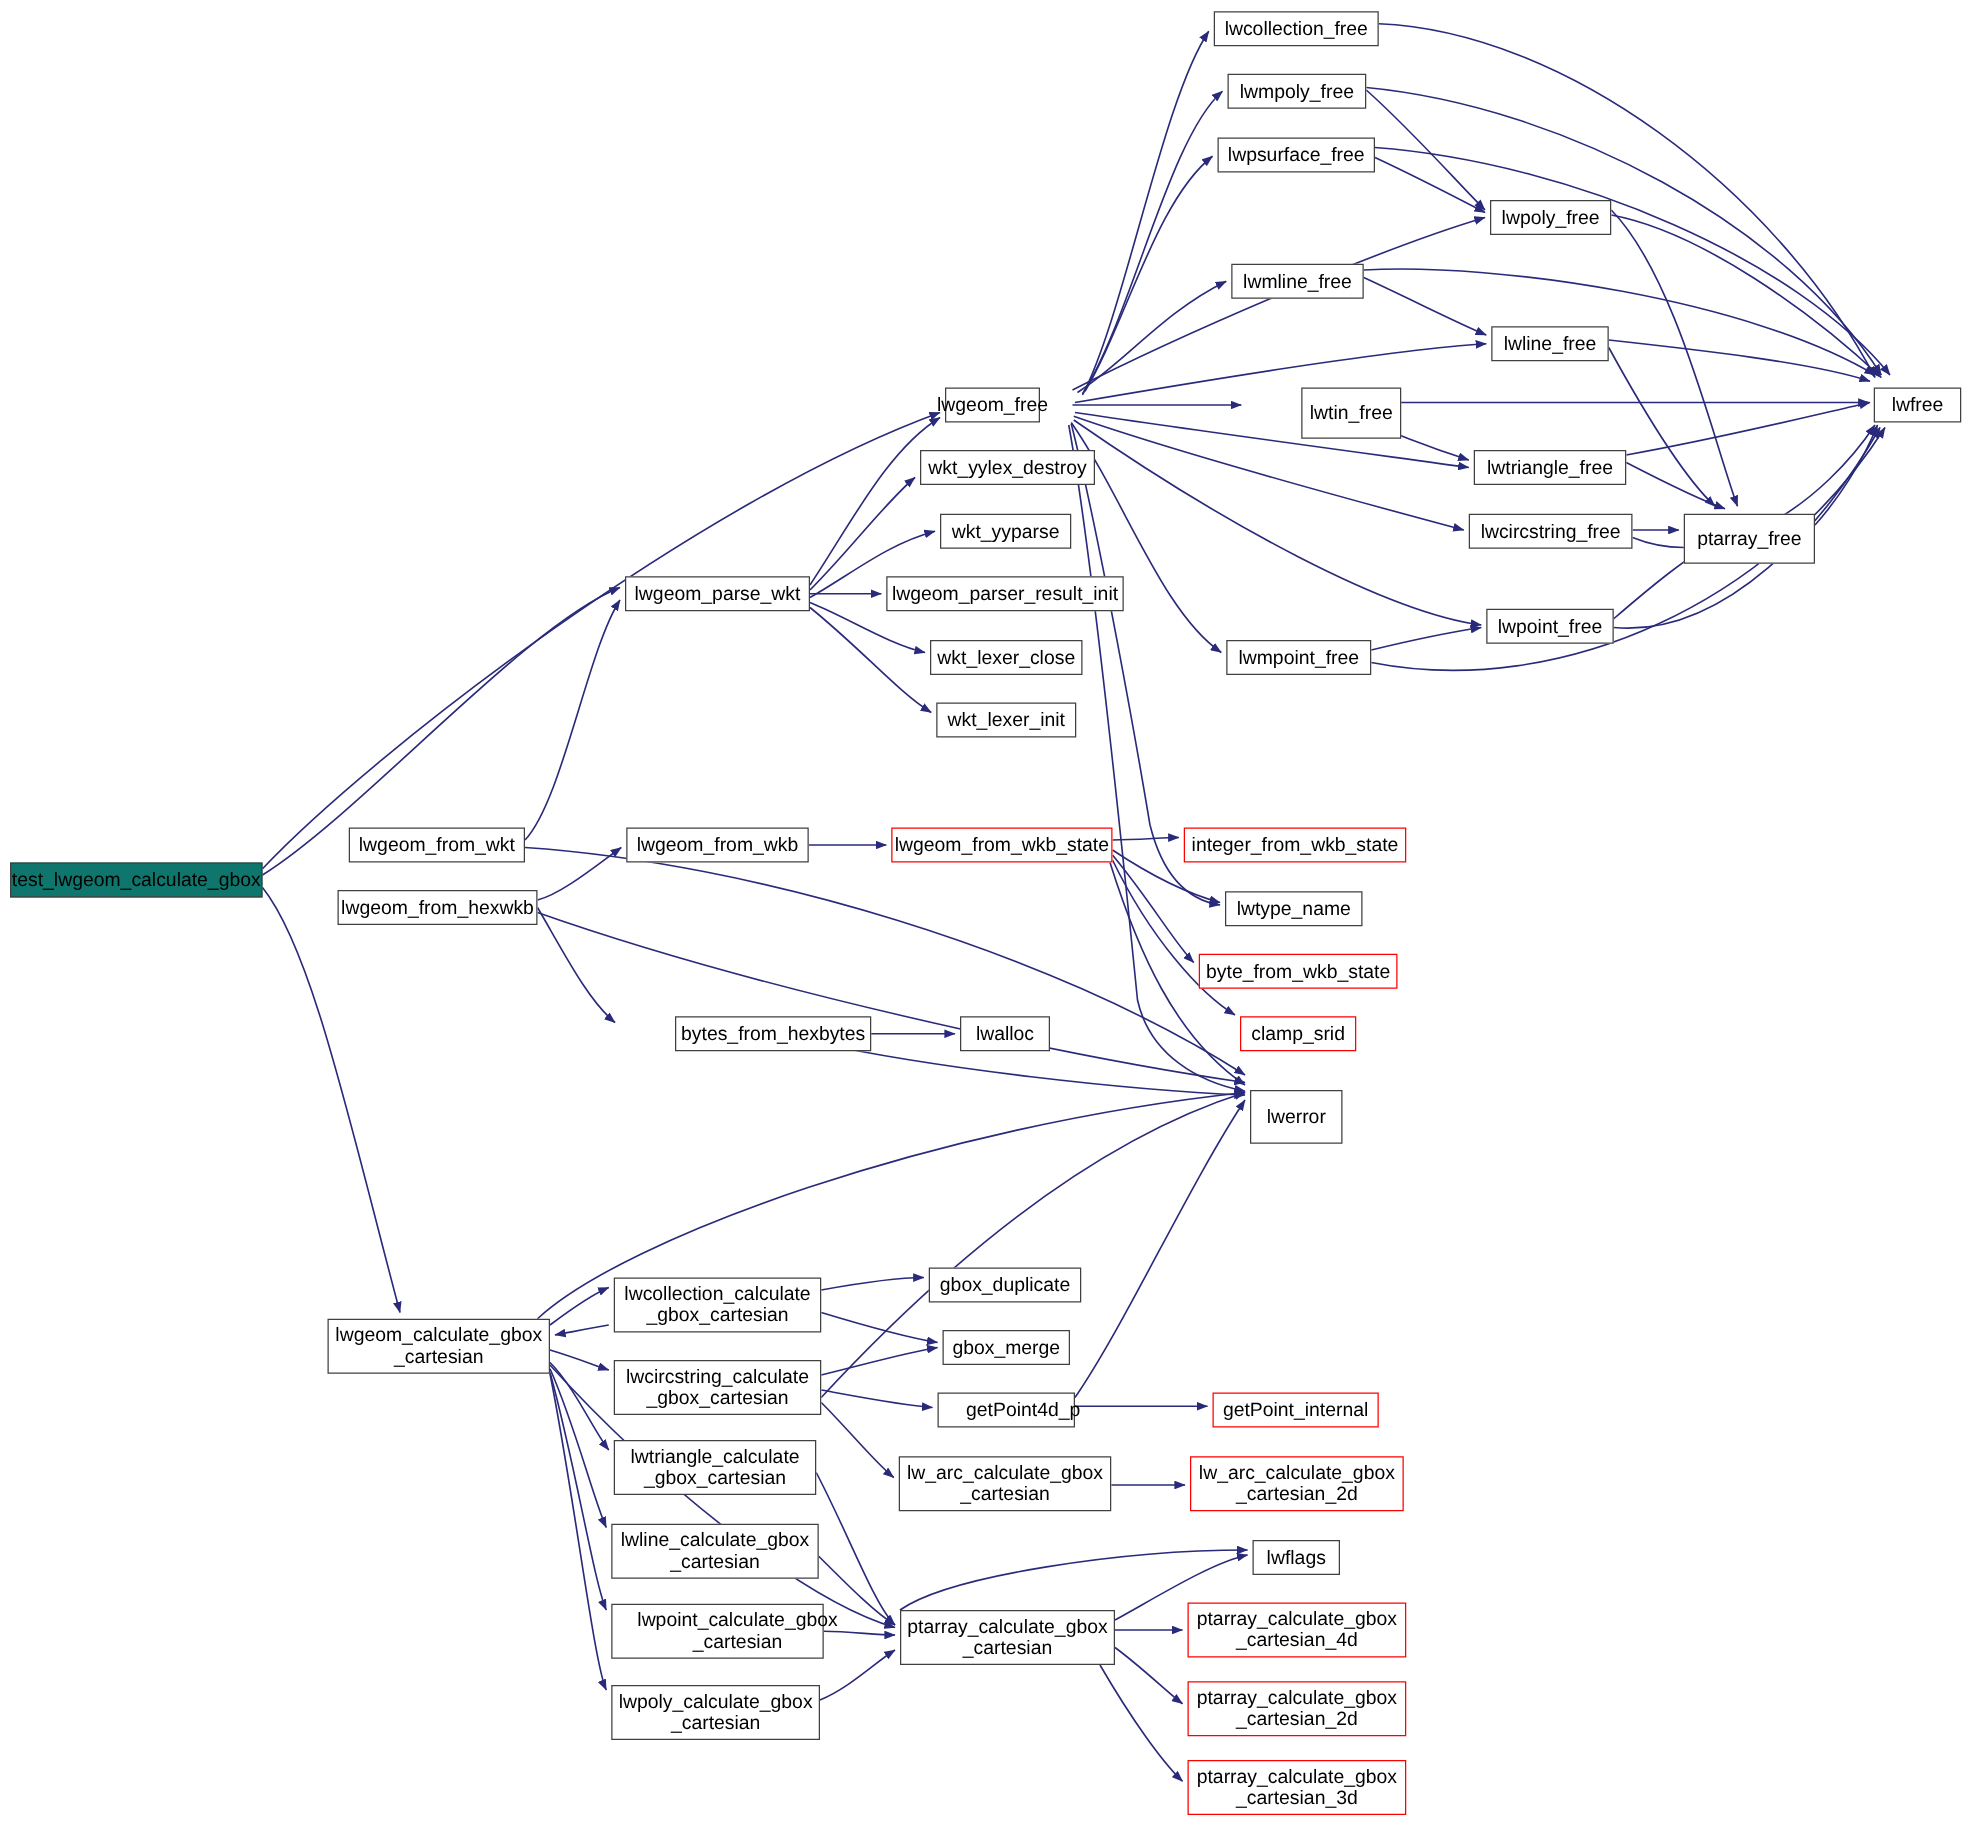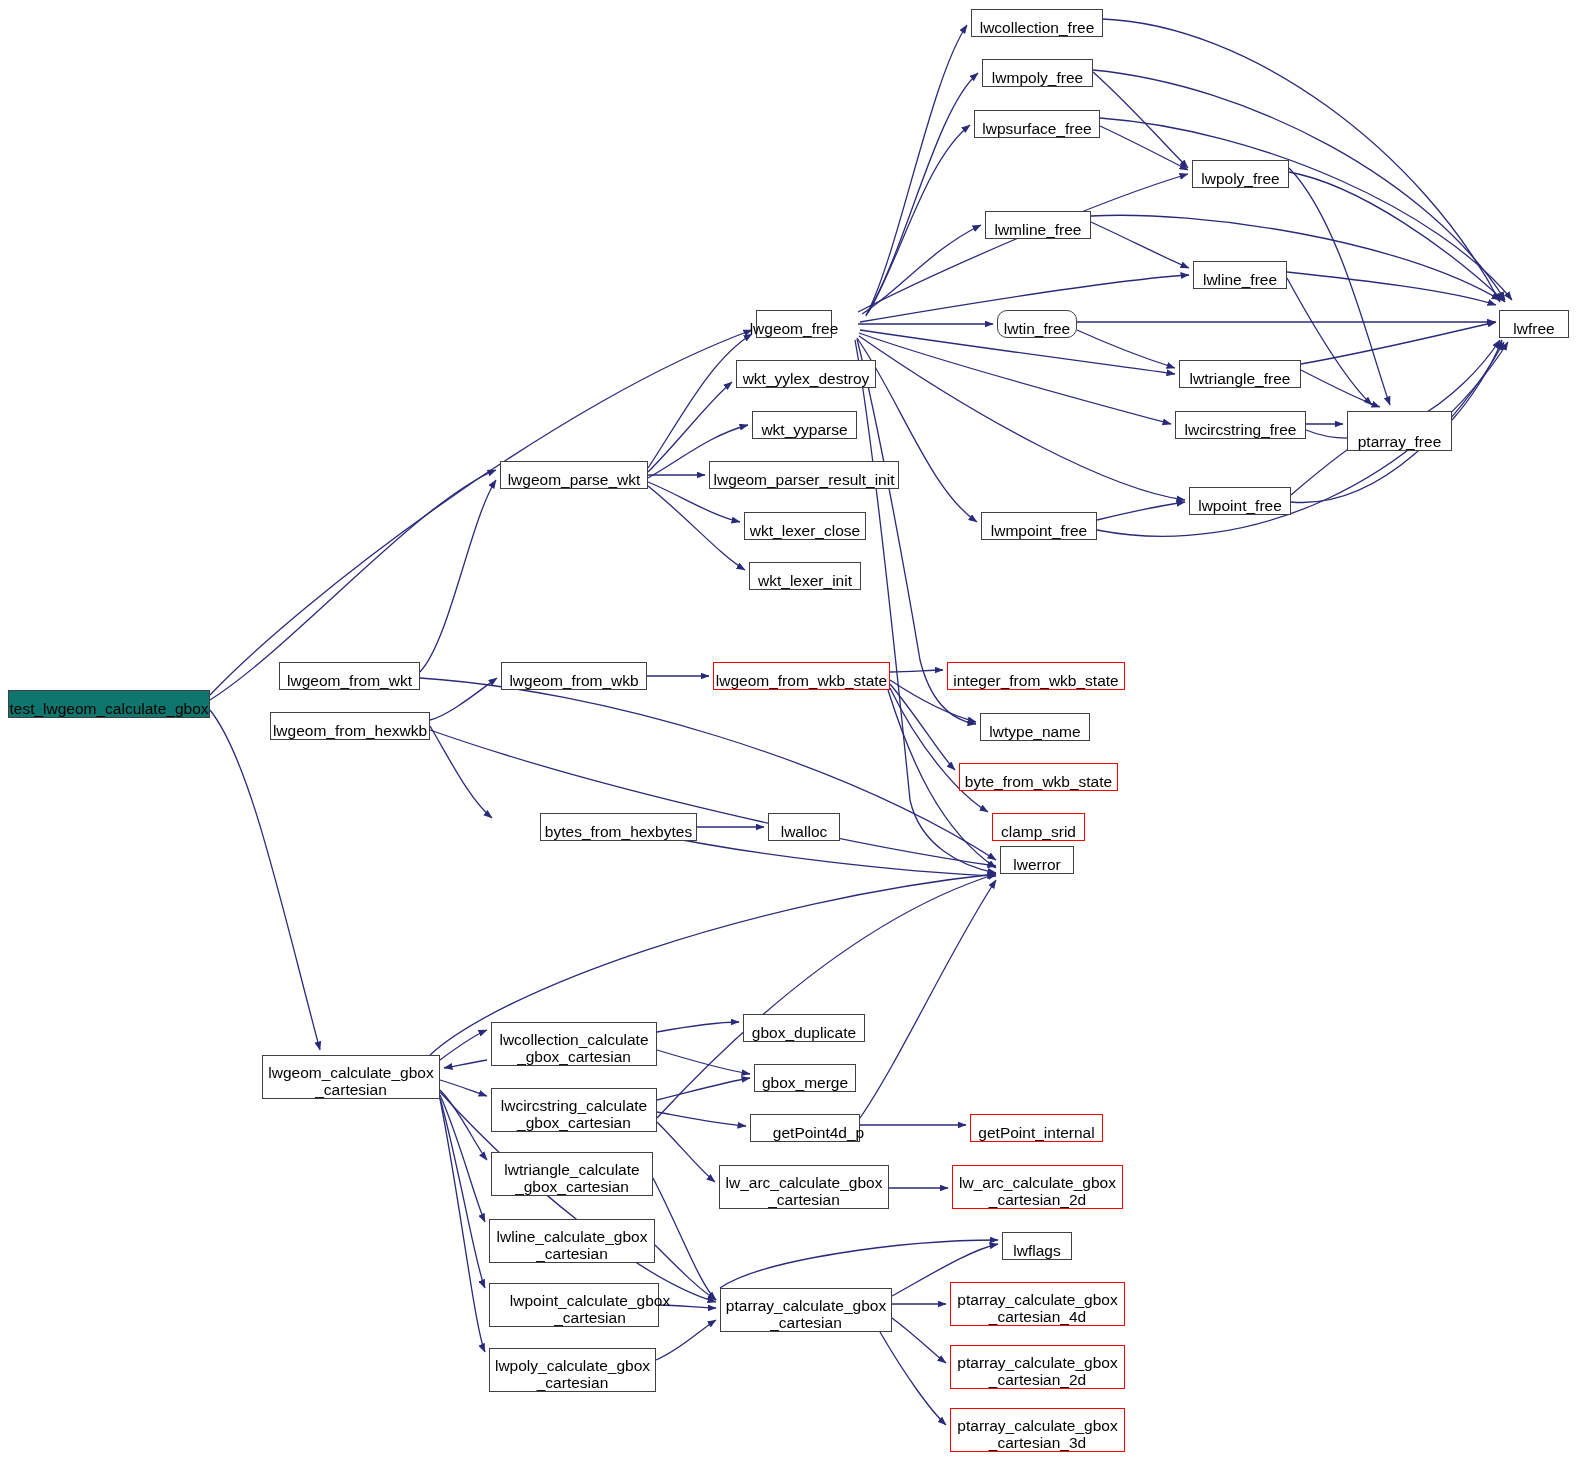--- a/index.html
+++ b/index.html
@@ -1,20 +1,20 @@
 <!DOCTYPE html>
 <html><head>
 <meta charset="utf-8">
 <style>
   html,body{margin:0;padding:0;background:#ffffff;}
   body{font-family:"Liberation Sans","DejaVu Sans",sans-serif;}
   #canvas{position:relative;width:1581px;height:1471px;overflow:hidden;background:#fff;}
   svg.edges{position:absolute;left:0;top:0;width:1581px;height:1471px;}
   .node{position:absolute;box-sizing:border-box;background:#ffffff;border:1px solid #404040;
-        display:flex;align-items:flex-end;justify-content:center;text-align:center;
+        display:flex;align-items:center;justify-content:center;text-align:center;
         font-size:15.5px;line-height:17px;color:#000;letter-spacing:0px;white-space:pre-line;}
   .node.red{border-color:#ff0000;}
   .node.root{background:#0f766e;border-color:#404040;}
   .node span{display:block;padding:0 5px;}
 </style>
 </head>
 <body>
 
 <div id="canvas">
   <svg class="edges" viewBox="0 0 1581 1471" xmlns="http://www.w3.org/2000/svg">
@@ -121,35 +121,35 @@
       <div class="node" style="left: 709px; top: 461px; width: 190px; height: 28px;"><span>lwgeom_parser_result_init</span></div>
       <div class="node" style="left: 744px; top: 512px; width: 122px; height: 28px;"><span>wkt_lexer_close</span></div>
       <div class="node" style="left: 749px; top: 562px; width: 112px; height: 28px;"><span>wkt_lexer_init</span></div>
       <div class="node" style="left: 971px; top: 9px; width: 132px; height: 28px;"><span>lwcollection_free</span></div>
       <div class="node" style="left: 982px; top: 59px; width: 111px; height: 28px;"><span>lwmpoly_free</span></div>
       <div class="node" style="left: 974px; top: 110px; width: 126px; height: 28px;"><span>lwpsurface_free</span></div>
       <div class="node" style="left: 1192px; top: 160px; width: 97px; height: 28px;"><span>lwpoly_free</span></div>
       <div class="node" style="left: 985px; top: 211px; width: 106px; height: 28px;"><span>lwmline_free</span></div>
       <div class="node" style="left: 1193px; top: 261px; width: 94px; height: 28px;"><span>lwline_free</span></div>
       <div class="node" style="left: 1499px; top: 310px; width: 70px; height: 28px;"><span>lwfree</span></div>
-      <div class="node" style="left: 997px; top: 310px; width: 80px; height: 28px; border-radius: 10px;"><span>lwtin_free</span></div>
+      <div class="node" style="left: 1041px; top: 310px; width: 80px; height: 41px;"><span>lwtin_free</span></div>
       <div class="node" style="left: 1179px; top: 360px; width: 122px; height: 28px;"><span>lwtriangle_free</span></div>
       <div class="node" style="left: 1175px; top: 411px; width: 131px; height: 28px;"><span>lwcircstring_free</span></div>
       <div class="node" style="left: 1347px; top: 411px; width: 105px; height: 40px;"><span>ptarray_free</span></div>
       <div class="node" style="left: 1189px; top: 487px; width: 102px; height: 28px;"><span>lwpoint_free</span></div>
       <div class="node" style="left: 981px; top: 512px; width: 116px; height: 28px;"><span>lwmpoint_free</span></div>
       <div class="node" style="left: 501px; top: 662px; width: 146px; height: 28px;"><span>lwgeom_from_wkb</span></div>
       <div class="node red" style="left: 713px; top: 662px; width: 177px; height: 28px;"><span>lwgeom_from_wkb_state</span></div>
       <div class="node red" style="left: 947px; top: 662px; width: 178px; height: 28px;"><span>integer_from_wkb_state</span></div>
       <div class="node" style="left: 980px; top: 713px; width: 110px; height: 28px;"><span>lwtype_name</span></div>
       <div class="node red" style="left: 959px; top: 763px; width: 159px; height: 28px;"><span>byte_from_wkb_state</span></div>
       <div class="node red" style="left: 992px; top: 813px; width: 93px; height: 28px;"><span>clamp_srid</span></div>
       <div class="node" style="left: 496px; top: 813px; width: 157px; height: 28px; margin-left: 44px;"><span>bytes_from_hexbytes</span></div>
       <div class="node" style="left: 768px; top: 813px; width: 72px; height: 28px;"><span>lwalloc</span></div>
-      <div class="node" style="left: 1000px; top: 846px; width: 74px; height: 28px;"><span>lwerror</span></div>
+      <div class="node" style="left: 1000px; top: 872px; width: 74px; height: 43px;"><span>lwerror</span></div>
       <div class="node" style="left: 262px; top: 1055px; width: 178px; height: 44px;"><span>lwgeom_calculate_gbox
 _cartesian</span></div>
       <div class="node" style="left: 491px; top: 1022px; width: 166px; height: 44px;"><span>lwcollection_calculate
 _gbox_cartesian</span></div>
       <div class="node" style="left: 491px; top: 1088px; width: 166px; height: 44px;"><span>lwcircstring_calculate
 _gbox_cartesian</span></div>
       <div class="node" style="left: 491px; top: 1152px; width: 162px; height: 44px;"><span>lwtriangle_calculate
 _gbox_cartesian</span></div>
       <div class="node" style="left: 489px; top: 1219px; width: 166px; height: 44px;"><span>lwline_calculate_gbox
 _cartesian</span></div>

